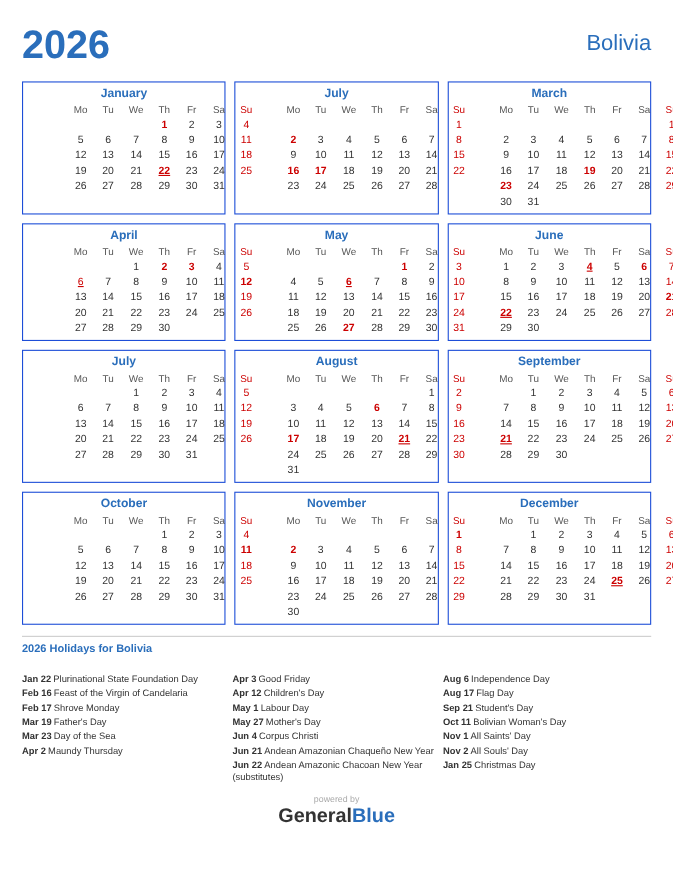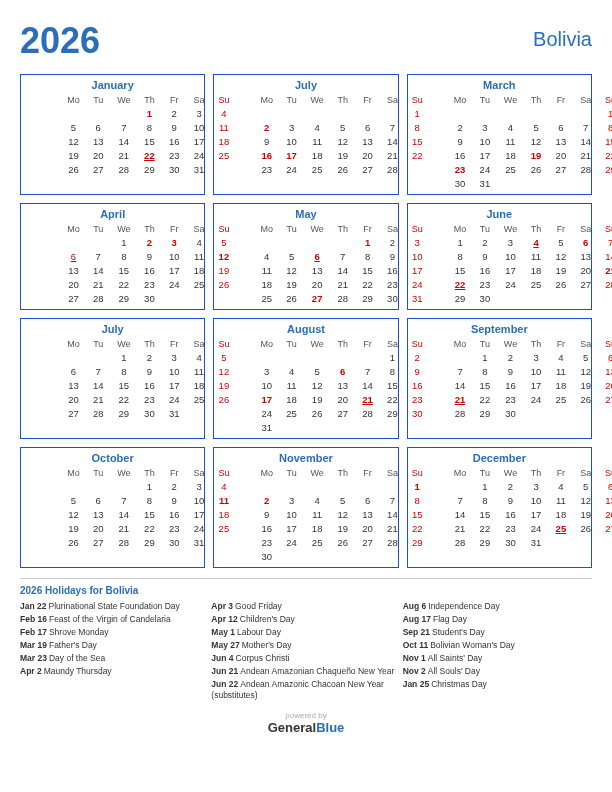--- a/index.html
+++ b/index.html
@@ -66,21 +66,21 @@
     }
     .holidays-section {
       margin-top: 10px;
       border-top: 1px solid #ccc;
       padding-top: 6px;
     }
     .holidays-title {
       color: #2a6ebb;
       font-size: 10px;
       font-weight: bold;
-      margin-bottom: 5px;
+      margin-bottom: 16px;
     }
     .holidays-columns {
       display: grid;
       grid-template-columns: 1fr 1fr 1fr;
       gap: 2px;
     }
     .holiday-item {
       font-size: 8.5px;
       margin-bottom: 2px;
       line-height: 1.3;
@@ -90,21 +90,21 @@
       color: #333;
       margin-right: 2px;
     }
     .footer {
       margin-top: 8px;
       text-align: center;
       font-size: 8px;
       color: #999;
     }
     .footer-brand {
-      font-size: 13px;
+      font-size: 18px;
       font-weight: bold;
       color: #333;
     }
     .footer-brand span {
       color: #2a6ebb;
     }
     .powered {
       font-size: 8px;
       color: #aaa;
     }

